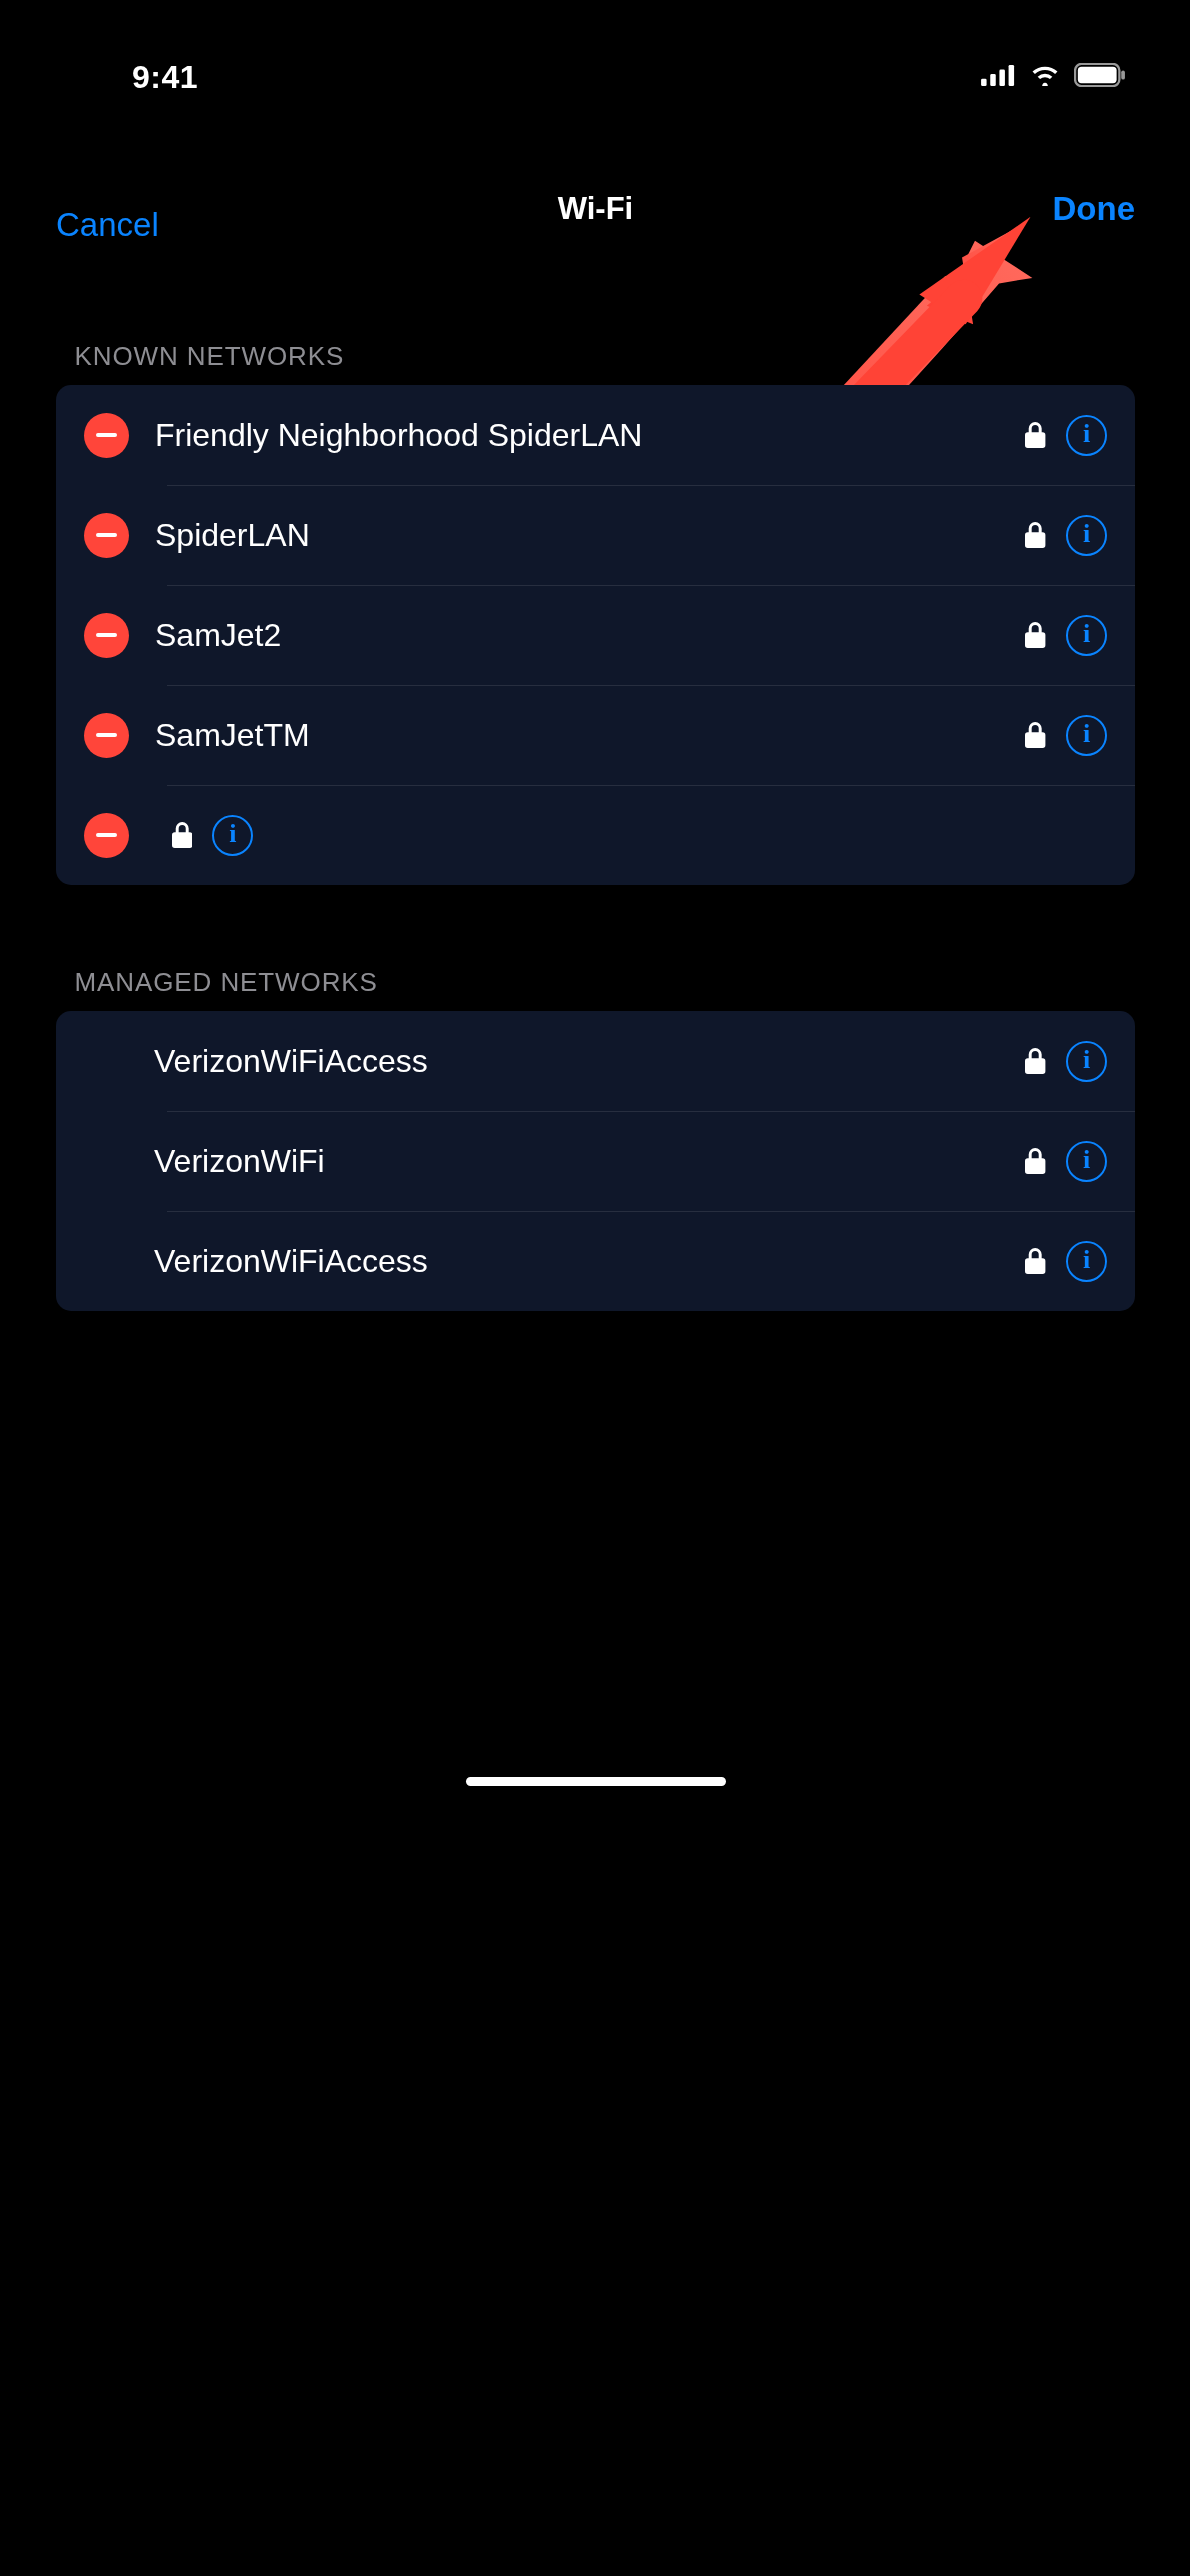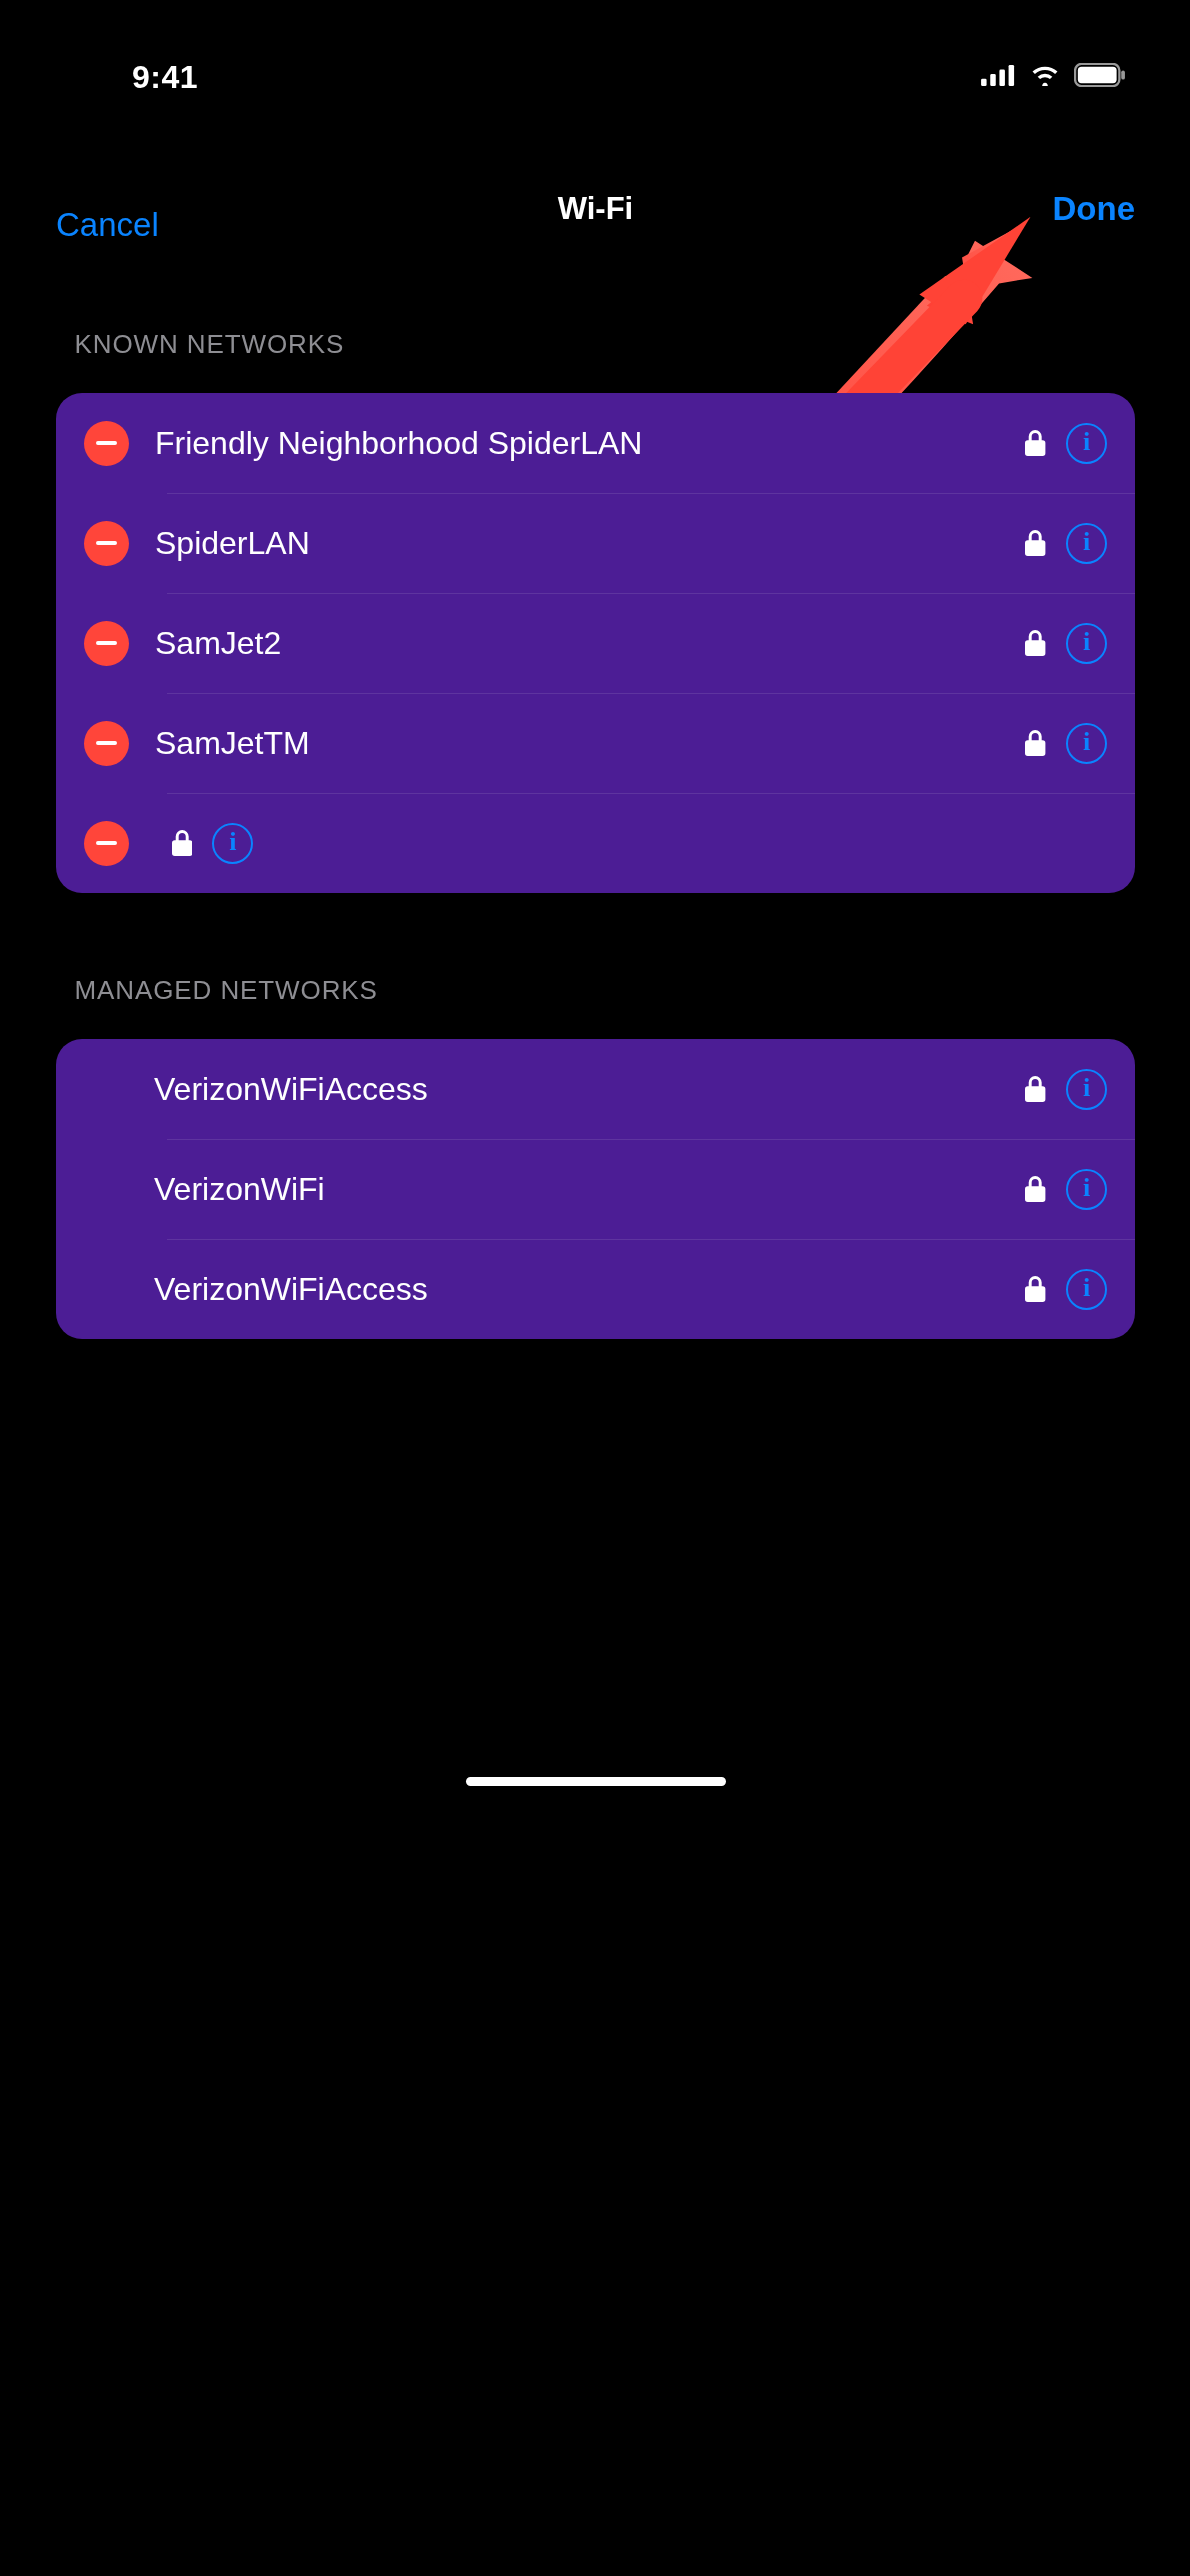--- a/index.html
+++ b/index.html
@@ -12,23 +12,23 @@
     .status-right { display:flex; align-items:center; gap: 13px; margin-top: 5.6px; }
 
     
     .nav-bar { position: absolute; top: 167px; left: 0; right: 0; height: 83px; display:flex; align-items:center; justify-content:center; padding: 0 56px; }
     .nav-title { font-size: 31px; font-weight: 600; }
     .nav-btn { position:absolute; font-size: 33px; color:#0a84ff; }
     .nav-cancel { left: 56px; font-weight: 400; margin-top: 32px; }
     .nav-done { right: 56px; font-weight: 600; }
 
     
-    .content { position:absolute; top: 303px; left: 0; right: 0; padding: 0 56px; }
+    .content { position:absolute; top: 315px; left: 0; right: 0; padding: 0 56px; }
     .section-header { font-size: 26px; letter-spacing: 0.9px; color: #8e8e93; text-transform: uppercase; padding: 26px 18.5px 13px; }
-    .group { background:#4c1d95; border-radius: 26px; overflow: hidden; margin-top: 20px; }
+    .group { background:#0f172a; border-radius: 15px; overflow: hidden; }
     .row { display:flex; align-items:center; height: 100px; padding: 0 28px; position: relative; }
     .row + .row::before { content:""; position:absolute; top:0; left: 111px; right: 0; height: 0.9px; background: rgba(255,255,255,0.10); }
     .group.no-delete .row + .row::before { left: 111px; }
 
     .delete-btn { width: 45px; height: 45px; border-radius: 50%; background: #ff453a; display:flex; align-items:center; justify-content:center; margin-right: 26px; flex: none; }
     .delete-btn .bar { width: 20.4px; height: 3.7px; background:#fff; border-radius: 1.9px; }
     .spacer-delete { width: 70px; flex:none; }
 
     .network-name { font-size: 32px; font-weight: 400; color:#fff; flex:1; white-space: nowrap; overflow:hidden; text-overflow: ellipsis; }
 

